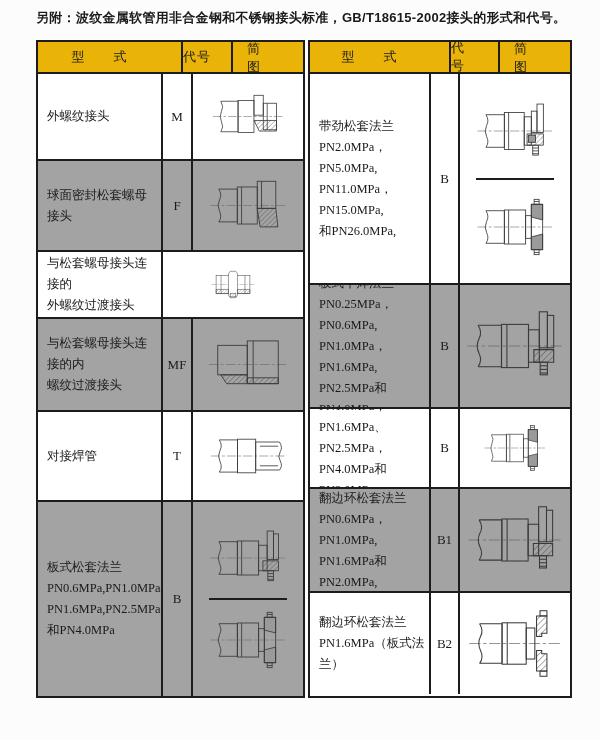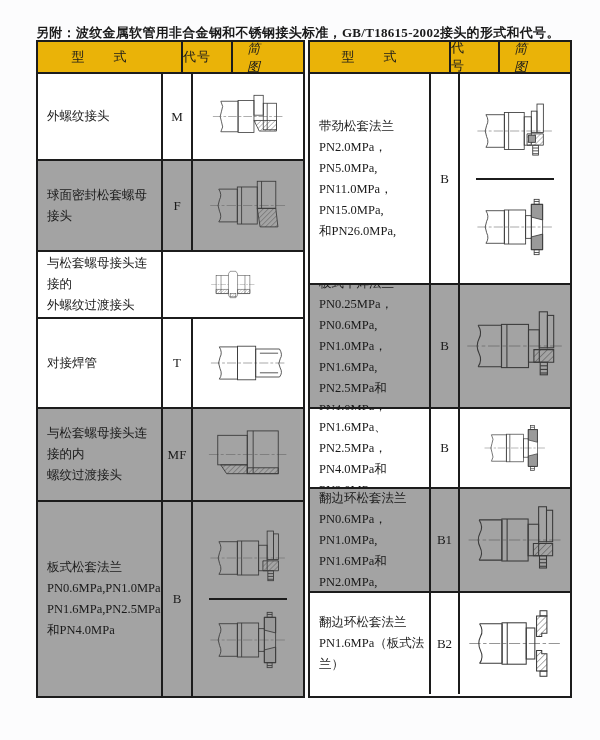--- a/index.html
+++ b/index.html
@@ -3,23 +3,23 @@
 <meta charset="utf-8">
 <style>
   html,body{margin:0;padding:0;}
   body{
     width:600px;height:740px;position:relative;
     background:#fcfcfd;color:#1a1a1a;
     font-family:"Liberation Sans","DejaVu Sans",sans-serif;
     overflow:hidden;
   }
   .title{
-    position:absolute;left:36px;top:24px;width:540px;
+    position:absolute;left:36px;top:9px;width:540px;
     font-size:13px;font-weight:bold;letter-spacing:.3px;
-    font-family:Liberation Serif, serif;
+    font-family:Liberation Sans, sans-serif;
   }
   .tables{position:absolute;left:36px;top:40px;display:flex;gap:3px;}
   .tbl{border:2px solid #1c1c1c;background:#fff;}
   .tbl-left{width:265px;}
   .tbl-right{width:260px;}
   .row{display:flex;box-sizing:border-box;}
   .row + .row{border-top:2px solid #1c1c1c;}
   .hdr{height:30px;background:#eab308;gap:20px;}
   .hdr .cell{
     font-size:13px;letter-spacing:1px;
@@ -32,21 +32,21 @@
   .cell + .cell{border-left:2px solid #1c1c1c;}
   .type{width:123px;flex:none;justify-content:flex-start;padding:4px 3px 4px 9px;}
   .tbl-right .type{width:119px;}
   .type-text{
     font-family:"Liberation Serif","DejaVu Serif",serif;
     font-size:12.5px;line-height:21px;white-space:pre-line;
   }
   .code{width:30px;flex:none;
     font-family:"Liberation Serif","DejaVu Serif",serif;font-size:13px;}
   .tbl-right .code{width:29px;}
-  .fig{flex:1;flex-direction:column;padding:16px;font-style:italic;}
+  .fig{flex:1;flex-direction:column;padding:16px;}
   .fig svg{width:104px;height:72px;display:block;}
   .fig.split{align-items:stretch;}
   .fig.split .sub{flex:1;display:flex;align-items:center;justify-content:center;}
   .fig.split .sub + .sub{border-top:2px solid #1c1c1c;}
   .fig.split .sub svg{height:80px;}
   .fig.split.tall .sub svg{height:94px;}
   
   .lh1{height:87px}.lh2{height:91px}.lh3{height:67px}
   .lh4{height:93px}.lh5{height:90px}.lh6{height:196px}
   .rh1{height:211px}.rh2{height:124px}.rh3{height:80px}
@@ -211,41 +211,41 @@
           <div class="type-text">与松套螺母接头连接的
 外螺纹过渡接头</div>
         </div>
       <div class="cell fig">
         <svg viewBox="0 0 110 80">
             <use href="#fig-mm"></use>
           </svg>
       </div>
     </div>
 
-    <div class="row lh5">
-      <div class="cell type">
-          <div class="type-text">对接焊管</div>
-        </div>
-      <div class="cell code">T</div>
-      <div class="cell fig">
-        <svg viewBox="0 0 110 80">
-            <use href="#fig-t"></use>
-          </svg>
-      </div>
-    </div>
-
     <div class="row lh4 hl">
       <div class="cell type">
           <div class="type-text">与松套螺母接头连接的内
 螺纹过渡接头</div>
         </div>
       <div class="cell code">MF</div>
       <div class="cell fig">
         <svg viewBox="0 0 110 80">
             <use href="#fig-mf"></use>
+          </svg>
+      </div>
+    </div>
+
+    <div class="row lh5">
+      <div class="cell type">
+          <div class="type-text">对接焊管</div>
+        </div>
+      <div class="cell code">T</div>
+      <div class="cell fig">
+        <svg viewBox="0 0 110 80">
+            <use href="#fig-t"></use>
           </svg>
       </div>
     </div>
 
     <div class="row lh6 hl">
       <div class="cell type">
           <div class="type-text">板式松套法兰
 PN0.6MPa,PN1.0MPa,
 PN1.6MPa,PN2.5MPa,
 和PN4.0MPa</div>

